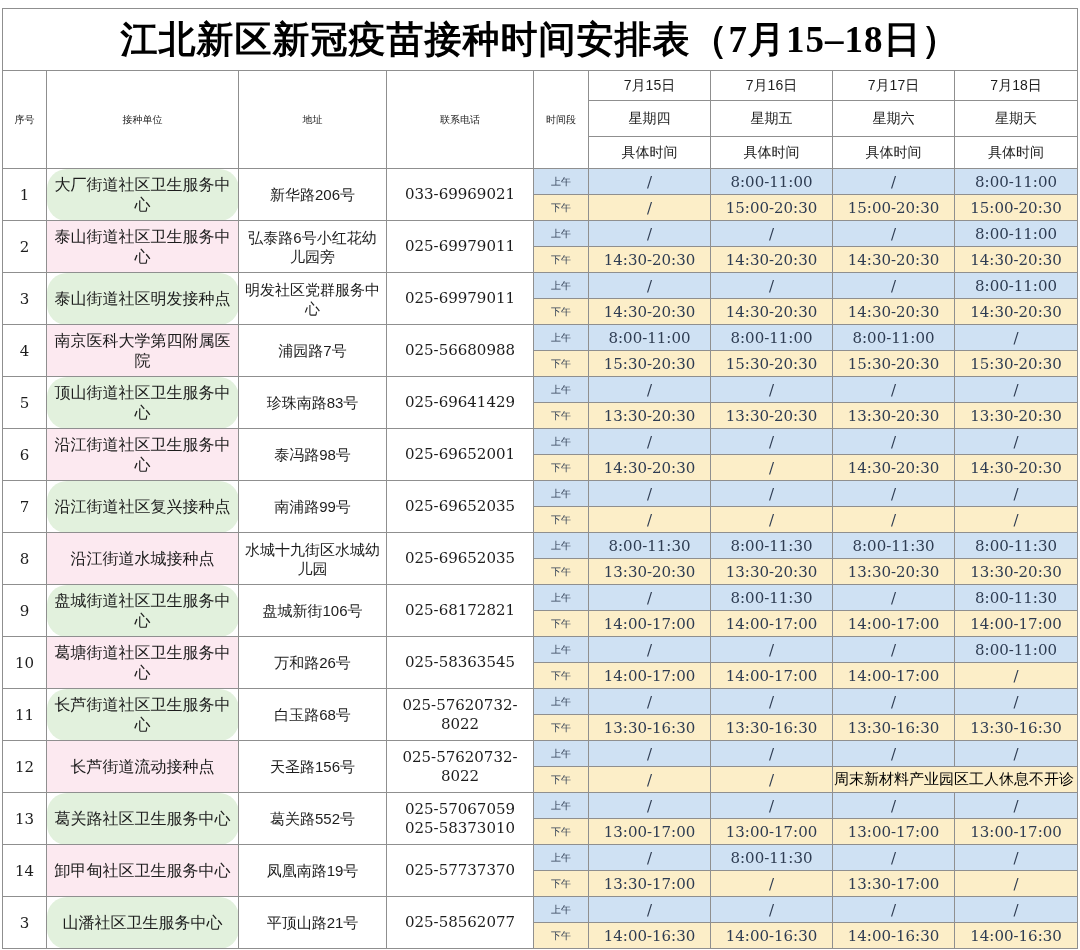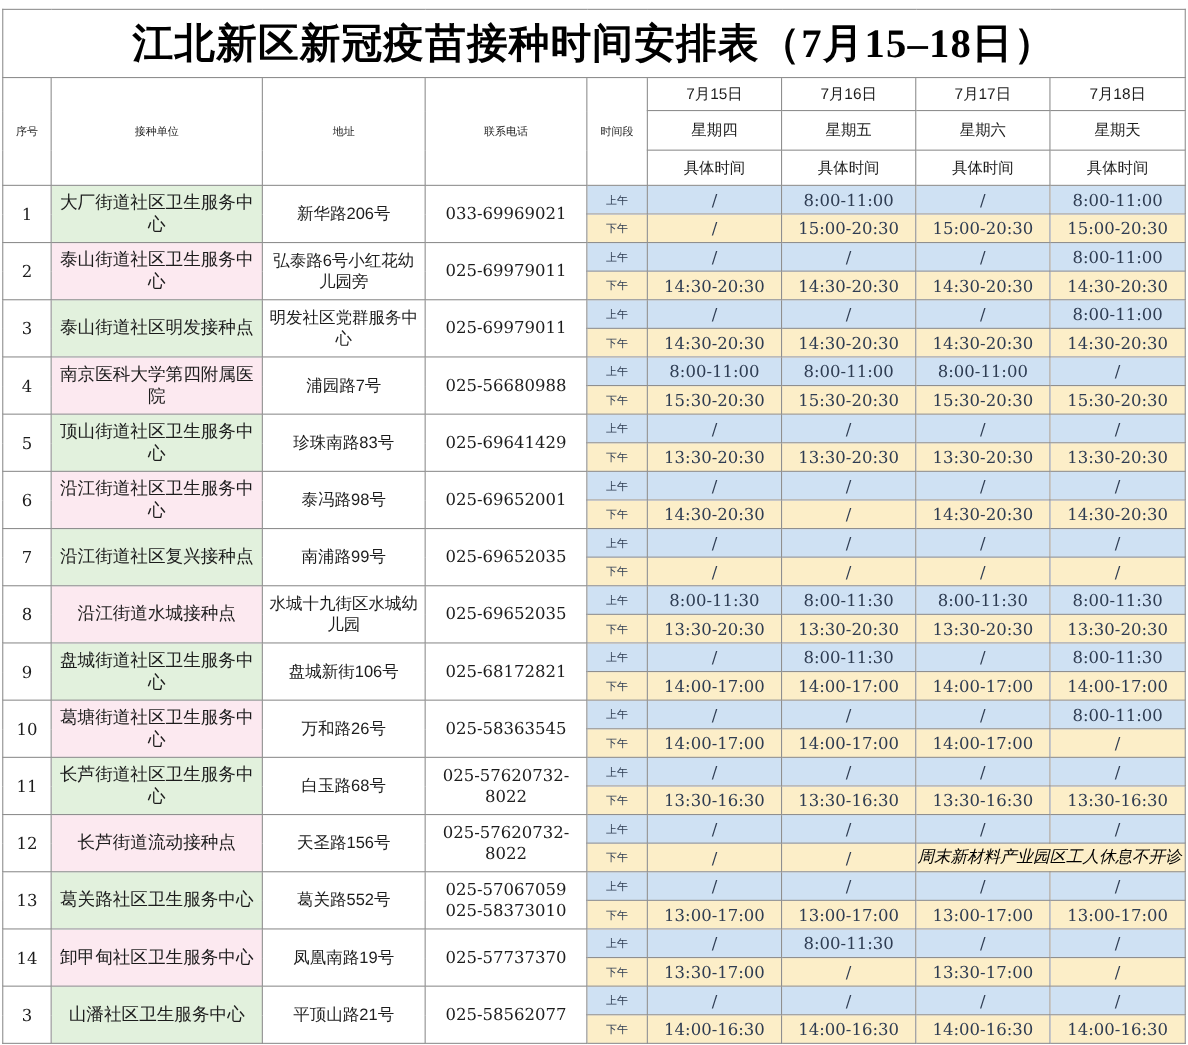--- a/index.html
+++ b/index.html
@@ -57,32 +57,31 @@
   td.addr  { font-size: 15px; line-height: 19px; padding: 0 5px; background: #ffffff; }
   td.phone { font-size: 15px; background: #ffffff; line-height: 19px; }
 
   .serif { font-family: "DejaVu Serif", "Liberation Serif", serif; }
 
   td.period { font-size: 10px; color: var(--c-time-text, #2e3c52); }
   td.time   { font-size: 15px; color: var(--c-time-text, #2e3c52); }
 
   .morning   { background: var(--c-morning, #cfe1f3); }
   .afternoon { background: var(--c-afternoon, #fceec8); }
-  .bg-green  { background: var(--c-green, #e2f1dd); }
+  .bg-green  { background: var(--c-green, #e2f1dd); border-radius: 20px; }
   .bg-pink   { background: var(--c-pink, #fce9f0); }
 
   td.note {
     color: #000000;
     font-size: 15px;
     font-family: "Liberation Sans", sans-serif;
     white-space: nowrap;
     text-align: left;
     padding-left: 1px;
     overflow: visible;
-    font-style: italic;
   }
 </style>
 </head>
 <body>
 
 <div class="page">
   <table class="sched">
     <colgroup>
       <col style="width:44px">
       <col style="width:192px">

